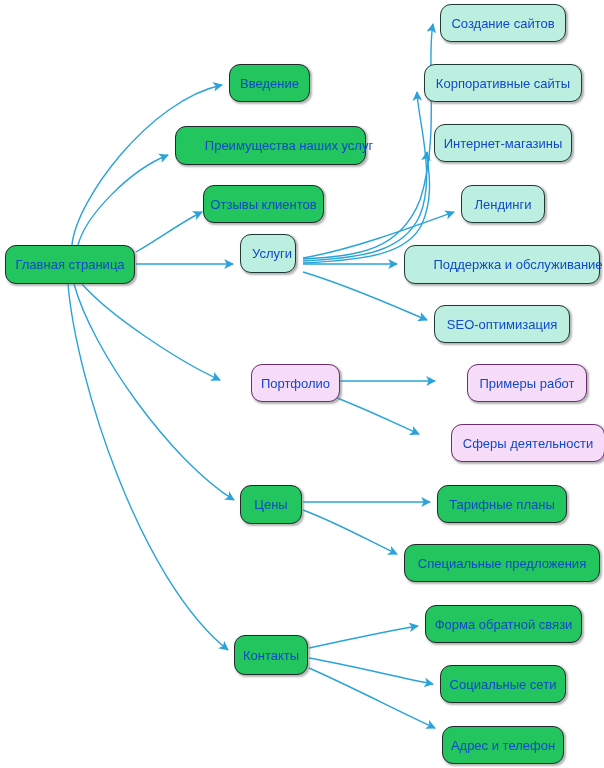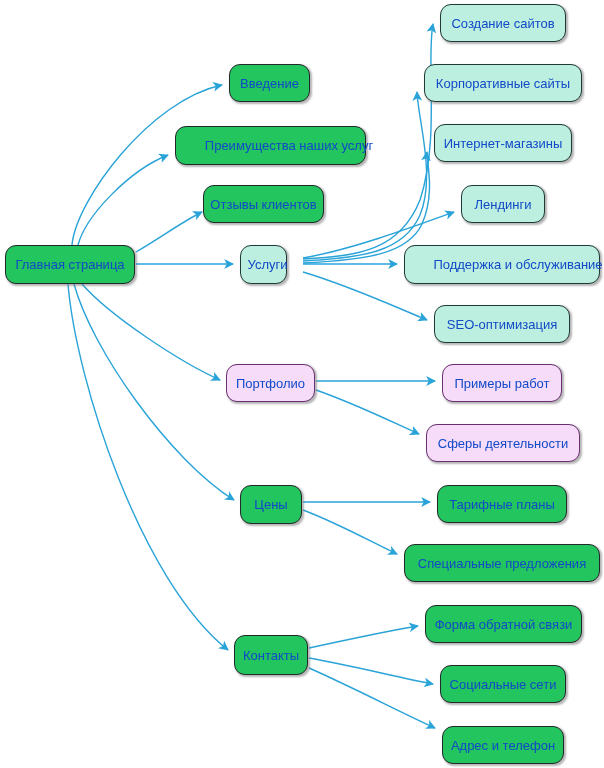--- a/index.html
+++ b/index.html
@@ -46,20 +46,21 @@
   }
   .node-mint {
     background: #bcefdf;
     border-color: #1f3a36;
     color: #1149c8;
   }
   .node-pink {
     background: #f6dcf8;
     border-color: #6a2f70;
     color: #1149c8;
+    margin-left: 25px;
   }
   .node-label {
     display: block;
     pointer-events: none;
   }
 </style>
 </head>
 <body>
 
 <div id="canvas">
@@ -100,21 +101,21 @@
       </div>
       <div class="node node-blue" style="left: 229px; top: 64px; width: 81px; height: 38px;">
         <span class="node-label">Введение</span>
       </div>
       <div class="node node-blue" style="left: 175px; top: 126px; width: 191px; height: 39px; padding-left: 37px;">
         <span class="node-label">Преимущества наших услуг</span>
       </div>
       <div class="node node-blue" style="left: 203px; top: 185px; width: 121px; height: 38px;">
         <span class="node-label">Отзывы клиентов</span>
       </div>
-      <div class="node node-mint" style="left: 240px; top: 245px; width: 47px; height: 39px; padding-left: 8px;">
+      <div class="node node-mint" style="left: 240px; top: 234px; width: 56px; height: 39px; padding-left: 8px;">
         <span class="node-label">Услуги</span>
       </div>
       <div class="node node-mint" style="left: 440px; top: 4px; width: 126px; height: 38px;">
         <span class="node-label">Создание сайтов</span>
       </div>
       <div class="node node-mint" style="left: 424px; top: 64px; width: 158px; height: 38px;">
         <span class="node-label">Корпоративные сайты</span>
       </div>
       <div class="node node-mint" style="left: 434px; top: 124px; width: 138px; height: 38px;">
         <span class="node-label">Интернет-магазины</span>

